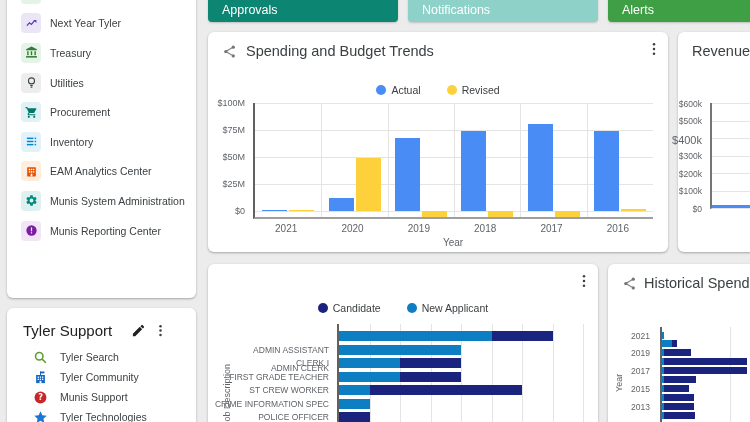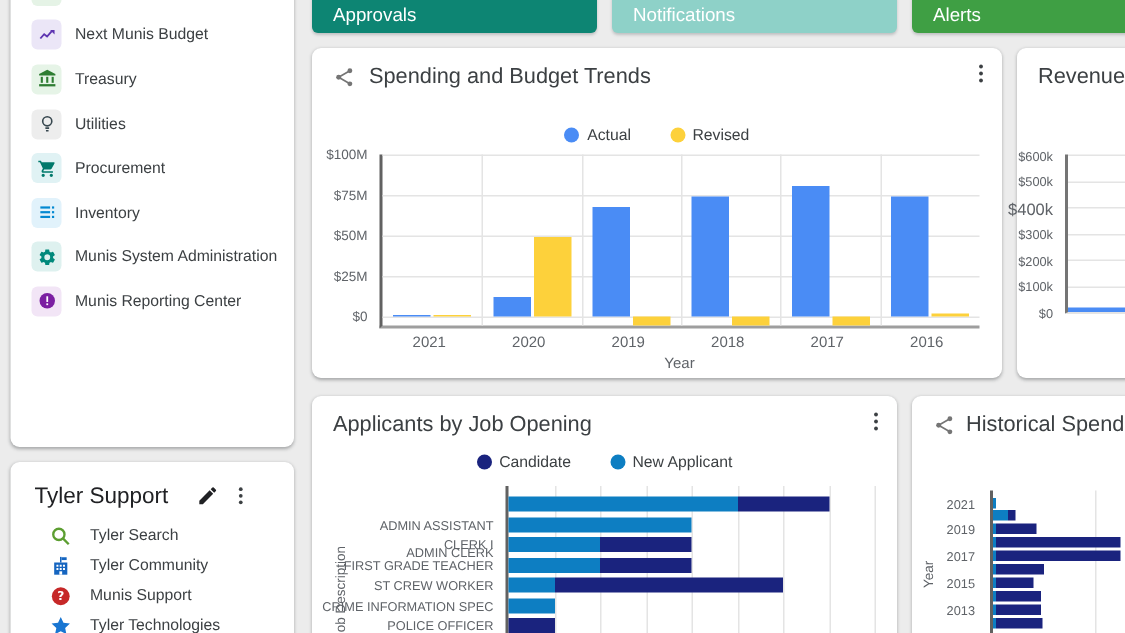--- a/index.html
+++ b/index.html
@@ -77,21 +77,21 @@
         </div>
         <div class="menu-row">
           <span class="icon-box" style="background: rgb(235, 230, 247);">
             <span class="icn" style="color: rgb(94, 53, 177);">
               <svg viewBox="0 0 24 24" width="13" height="13">
                 <path fill="none" stroke="currentColor" stroke-width="2.3" d="M3.5 16l4.7-5.3 3.6 2.9 5.8-6.8"></path>
                 <path fill="currentColor" d="M15.5 5.5h5.5V11z"></path>
               </svg>
             </span>
           </span>
-          <span class="menu-label">Next Munis Budget</span>
+          <span class="menu-label">Next Year Tyler</span>
         </div>
         <div class="menu-row">
           <span class="icon-box" style="background: rgb(230, 244, 231);">
             <span class="icn" style="color: rgb(46, 125, 50);">
               <svg viewBox="0 0 24 24" fill="currentColor" width="13" height="13">
                 <path d="M12 1L2 6v2h20V6z"></path>
                 <rect x="4" y="9.6" width="2.6" height="7.4"></rect>
                 <rect x="10.7" y="9.6" width="2.6" height="7.4"></rect>
                 <rect x="17.4" y="9.6" width="2.6" height="7.4"></rect>
                 <rect x="2" y="18.6" width="20" height="2.8"></rect>
@@ -128,20 +128,39 @@
                 <rect x="3.5" y="4.8" width="12" height="2.7"></rect>
                 <rect x="17.8" y="4.8" width="2.7" height="2.7"></rect>
                 <rect x="3.5" y="10.6" width="12" height="2.7"></rect>
                 <rect x="17.8" y="10.6" width="2.7" height="2.7"></rect>
                 <rect x="3.5" y="16.4" width="12" height="2.7"></rect>
                 <rect x="17.8" y="16.4" width="2.7" height="2.7"></rect>
               </svg>
             </span>
           </span>
           <span class="menu-label">Inventory</span>
+        </div>
+        <div class="menu-row">
+          <span class="icon-box" style="background: rgb(253, 238, 221);">
+            <span class="icn" style="color: rgb(230, 81, 0);">
+              <svg viewBox="0 0 24 24" width="13" height="13">
+                <rect x="4" y="4" width="16" height="17" rx="1" fill="currentColor"></rect>
+                <g fill="#fff">
+                  <rect x="7" y="7" width="2.6" height="2.6"></rect>
+                  <rect x="10.8" y="7" width="2.6" height="2.6"></rect>
+                  <rect x="14.6" y="7" width="2.6" height="2.6"></rect>
+                  <rect x="7" y="11.4" width="2.6" height="2.6"></rect>
+                  <rect x="10.8" y="11.4" width="2.6" height="2.6"></rect>
+                  <rect x="14.6" y="11.4" width="2.6" height="2.6"></rect>
+                  <rect x="10.4" y="16" width="3.2" height="5"></rect>
+                </g>
+              </svg>
+            </span>
+          </span>
+          <span class="menu-label">EAM Analytics Center</span>
         </div>
         <div class="menu-row">
           <span class="icon-box" style="background: rgb(222, 241, 239);">
             <span class="icn" style="color: rgb(0, 137, 123);">
               <svg viewBox="0 0 24 24" fill="currentColor" width="13" height="13">
                 <path d="M19.14 12.94c.04-.3.06-.61.06-.94s-.02-.64-.07-.94l2.03-1.58a.49.49 0 0 0 .12-.61l-1.92-3.32a.49.49 0 0 0-.59-.22l-2.39.96a7.03 7.03 0 0 0-1.62-.94l-.36-2.54a.48.48 0 0 0-.48-.41h-3.84c-.24 0-.43.17-.47.41l-.36 2.54c-.59.24-1.13.57-1.62.94l-2.39-.96a.48.48 0 0 0-.59.22L2.74 8.87c-.12.21-.08.47.12.61l2.03 1.58c-.05.3-.09.63-.09.94s.02.64.07.94l-2.03 1.58a.49.49 0 0 0-.12.61l1.92 3.32c.12.22.37.29.59.22l2.39-.96c.5.38 1.03.7 1.62.94l.36 2.54c.05.24.24.41.48.41h3.84c.24 0 .44-.17.47-.41l.36-2.54c.59-.24 1.13-.56 1.62-.94l2.39.96c.22.08.47 0 .59-.22l1.92-3.32c.12-.22.07-.47-.12-.61l-2.01-1.58zM12 15.6a3.6 3.6 0 1 1 0-7.2 3.6 3.6 0 0 1 0 7.2z"></path>
               </svg>
             </span>
           </span>
           <span class="menu-label">Munis System Administration</span>
@@ -324,21 +343,20 @@
         <div class="gridh" style="top: 35px;"></div>
         <div class="gridh" style="top: 52.5px;"></div>
         <div class="gridh" style="top: 70px;"></div>
         <div class="gridh" style="top: 87.5px;"></div>
         <div class="gridh" style="top: 105px;"></div>
         <div class="vbar" style="left: 0px; right: 0px; height: 2.5px; top: 102.25px; background: rgb(74, 140, 245);"></div>
       </div>
   </section>
 
   <section id="applicants-card" class="card">
-    <span class="card-title" style="left:14px">Applicants by Job Opening</span>
     <span class="kebab">
       <svg width="16" height="16" viewBox="0 0 24 24" fill="#3c4043">
           <circle cx="12" cy="5" r="1.9"></circle>
           <circle cx="12" cy="12" r="1.9"></circle>
           <circle cx="12" cy="19" r="1.9"></circle>
         </svg>
     </span>
     <div class="legend" style="top:38px" id="applicants-legend">
         <span class="leg-item">
           <span class="dot" style="background: rgb(26, 35, 126);"></span>

